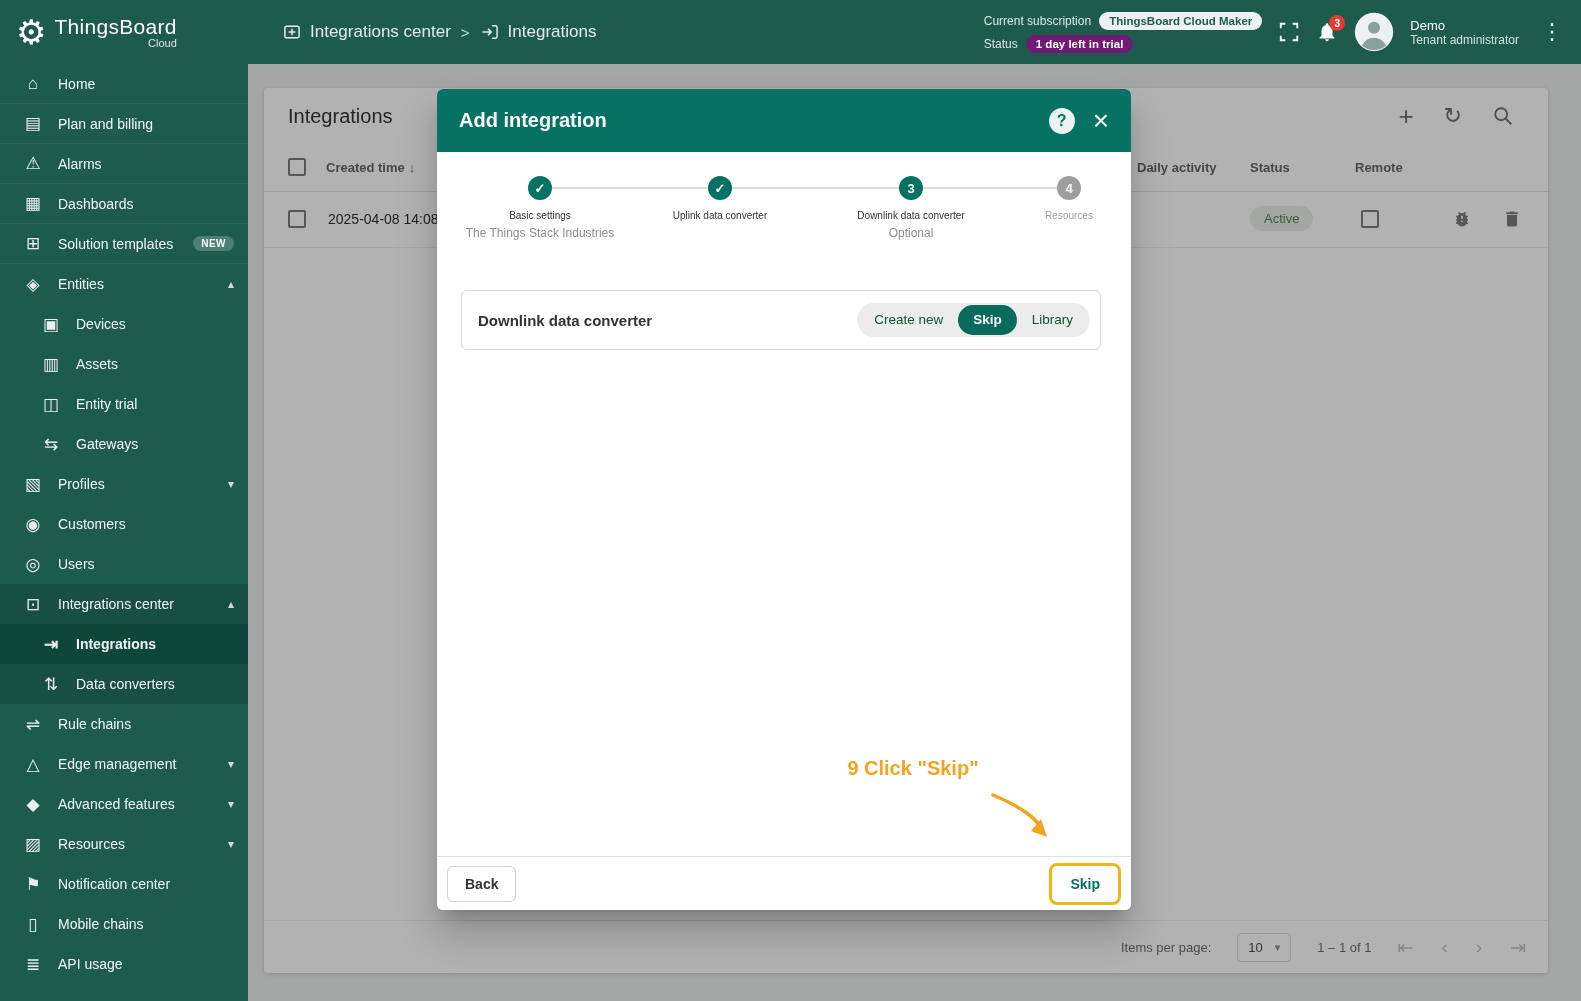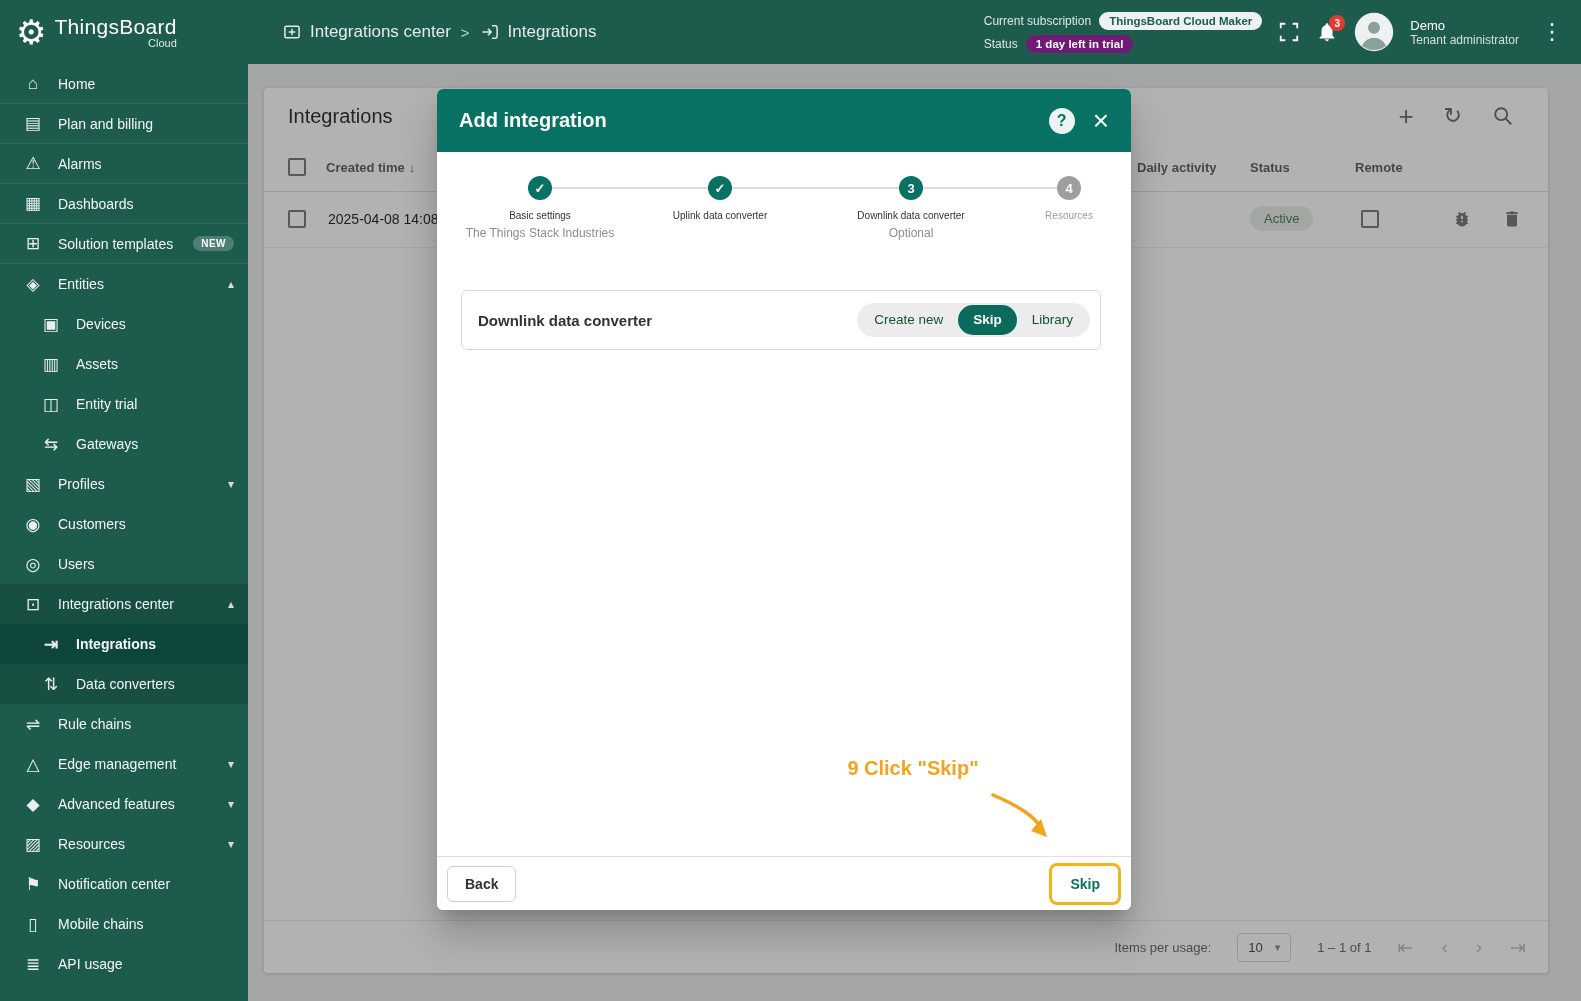--- a/index.html
+++ b/index.html
@@ -358,21 +358,21 @@
             <path fill="#757575" d="M19 8h-1.8a6 6 0 0 0-1.7-1.8L17 4.7 15.6 3.3 13.9 5a5.9 5.9 0 0 0-3.8 0L8.4 3.3 7 4.7l1.5 1.5A6 6 0 0 0 6.8 8H5v2h1.1a6.6 6.6 0 0 0-.1 1v1H5v2h1v1a6.6 6.6 0 0 0 .1 1H5v2h1.8a6 6 0 0 0 10.4 0H19v-2h-1.1a6.6 6.6 0 0 0 .1-1v-1h1v-2h-1v-1a6.6 6.6 0 0 0-.1-1H19V8zm-6 8h-2v-2h2v2zm0-4h-2V8h2v4z"></path>
           </svg>
       </button>
       <button class="icon-btn abs" style="left:1238px; top:17px;">
         <svg width="20" height="20" viewBox="0 0 24 24">
             <path fill="#757575" d="M6 19c0 1.1.9 2 2 2h8c1.1 0 2-.9 2-2V7H6v12zM19 4h-3.5l-1-1h-5l-1 1H5v2h14V4z"></path>
           </svg>
       </button>
     </div>
     <div class="pagination">
-      <span>Items per usage:</span>
+      <span>Items per page:</span>
       <span class="pp-select">
         <span>10</span>
         <span style="color:#888; font-size:11px;">▾</span>
       </span>
       <span>1 – 1 of 1</span>
       <span class="pg-arrows">
         <span>⇤</span>
         <span>‹</span>
         <span>›</span>
         <span>⇥</span>

